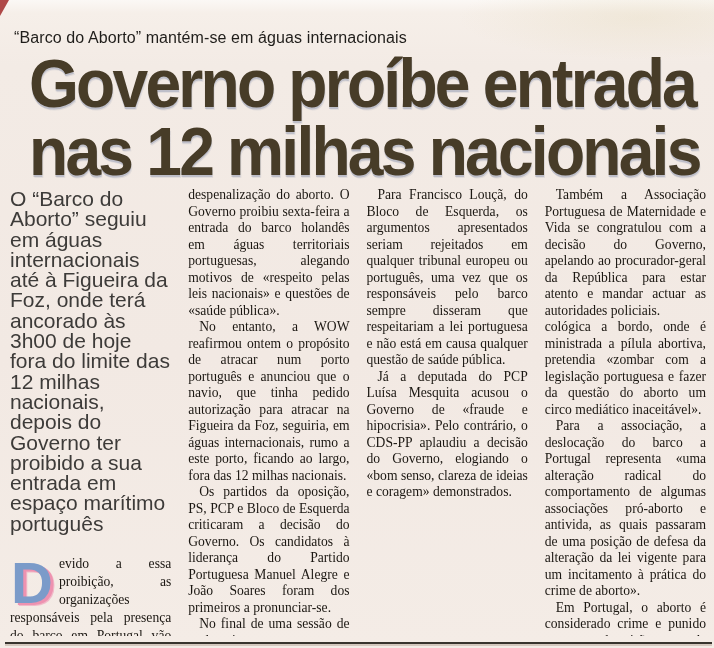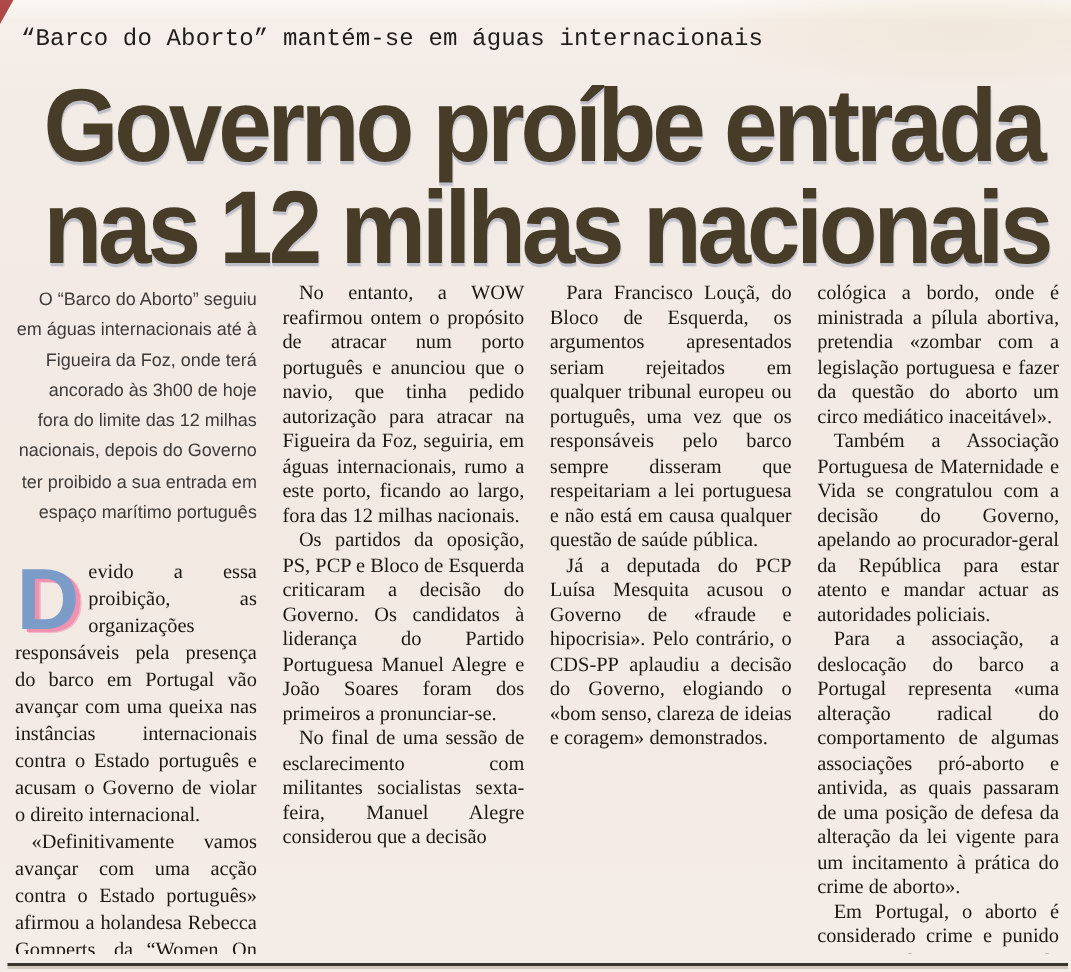--- a/index.html
+++ b/index.html
@@ -27,22 +27,22 @@
       linear-gradient(180deg,#fbf8f5 0%,#f6efe9 2%,var(--paper) 10%,#f2e9e3 55%,#f4ece6 100%);
   }
   .corner-mark{
     position:absolute;top:0;left:0;
     width:0;height:0;
     border-top:16px solid #a22a2a;
     border-right:9px solid transparent;
     opacity:.85;
   }
   .kicker{
-    position:absolute;top:16px;left:14px;right:20px;
-    font-family:Liberation Mono, monospace;
+    position:absolute;top:28px;left:14px;right:20px;
+    font-family:Liberation Sans, sans-serif;
     font-size:16px;line-height:20px;
     color:var(--kicker);
     letter-spacing:.1px;
   }
   .headline{
     position:absolute;top:38px;left:17px;
     margin:12px;
     font-family:"Liberation Sans", sans-serif;
     font-weight:bold;
     font-size:69px;line-height:68px;
@@ -58,22 +58,22 @@
   }
   .columns{
     position:absolute;
     top:187px;left:10px;right:8px;bottom:12px;
     display:flex;gap:17px;
     overflow:hidden;
   }
   .col{flex:1 1 0;min-width:0;overflow:hidden;}
   .standfirst{
     font-family:"Liberation Sans", sans-serif;
-    font-size:12px;line-height:20.3px;
-    text-align:right;
+    font-size:21px;line-height:20.3px;
+    text-align:left;
     color:var(--standfirst);
     margin:2px 0 21px 0;
   }
   p.body{
     margin:0;
     font-size:13.6px;line-height:16.5px;
     text-align:justify;
     color:var(--ink);
     hyphens:auto;
     -webkit-hyphens:auto;
@@ -111,34 +111,35 @@
 
   <div class="columns">
 
     <div class="col col-1">
       <div class="standfirst">O “Barco do Aborto” seguiu em águas internacionais até à Figueira da Foz, onde terá ancorado às 3h00 de hoje fora do limite das 12 milhas nacionais, depois do Governo ter proibido a sua entrada em espaço marítimo português</div>
       <p class="body"><span class="dropcap">D</span><span>evido a essa proibição, as organizações responsáveis pela presença do barco em Portugal vão avançar com uma queixa nas instâncias internacionais contra o Estado português e acusam o Governo de violar o direito internacional.</span></p>
       <p class="body indent">«Definitivamente vamos avançar com uma acção contra o Estado português» afirmou a holandesa Rebecca Gomperts, da “Women On Waves” (WOW), a organização holandesa responsável pelo barco, que promove a</p>
     </div>
 
     <div class="col col-2">
+      <p class="body">despenalização do aborto. O Governo proibiu sexta-feira a entrada do barco holandês em águas territoriais portuguesas, alegando motivos de «respeito pelas leis nacionais» e questões de «saúde pública».</p>
       <p class="body indent">No entanto, a WOW reafirmou ontem o propósito de atracar num porto português e anunciou que o navio, que tinha pedido autorização para atracar na Figueira da Foz, seguiria, em águas internacionais, rumo a este porto, ficando ao largo, fora das 12 milhas nacionais.</p>
       <p class="body indent">Os partidos da oposição, PS, PCP e Bloco de Esquerda criticaram a decisão do Governo. Os candidatos à liderança do Partido Portuguesa Manuel Alegre e João Soares foram dos primeiros a pronunciar-se.</p>
       <p class="body indent">No final de uma sessão de esclarecimento com militantes socialistas sexta-feira, Manuel Alegre considerou que a decisão</p>
     </div>
 
     <div class="col col-3">
       <p class="body indent">Para Francisco Louçã, do Bloco de Esquerda, os argumentos apresentados seriam rejeitados em qualquer tribunal europeu ou português, uma vez que os responsáveis pelo barco sempre disseram que respeitariam a lei portuguesa e não está em causa qualquer questão de saúde pública.</p>
       <p class="body indent">Já a deputada do PCP Luísa Mesquita acusou o Governo de «fraude e hipocrisia». Pelo contrário, o CDS-PP aplaudiu a decisão do Governo, elogiando o «bom senso, clareza de ideias e coragem» demonstrados.</p>
 
     </div>
 
     <div class="col col-4">
+      <p class="body indent">Também a Associação Portuguesa de Maternidade e Vida se congratulou com a decisão do Governo, apelando ao procurador-geral da República para estar atento e mandar actuar as autoridades policiais.</p>
       <p class="body">cológica a bordo, onde é ministrada a pílula abortiva, pretendia «zombar com a legislação portuguesa e fazer da questão do aborto um circo mediático inaceitável».</p>
-      <p class="body indent">Também a Associação Portuguesa de Maternidade e Vida se congratulou com a decisão do Governo, apelando ao procurador-geral da República para estar atento e mandar actuar as autoridades policiais.</p>
       <p class="body indent">Para a associação, a deslocação do barco a Portugal representa «uma alteração radical do comportamento de algumas associações pró-aborto e antivida, as quais passaram de uma posição de defesa da alteração da lei vigente para um incitamento à prática do crime de aborto».</p>
       <p class="body indent">Em Portugal, o aborto é considerado crime e punido com pena de prisão que pode ir até aos três anos, salvo em casos de violação, risco para a vida da mãe ou malformação do feto.</p>
     </div>
 
   </div>
 
   <div class="bottom-rule"></div>
 
 </div>
 

